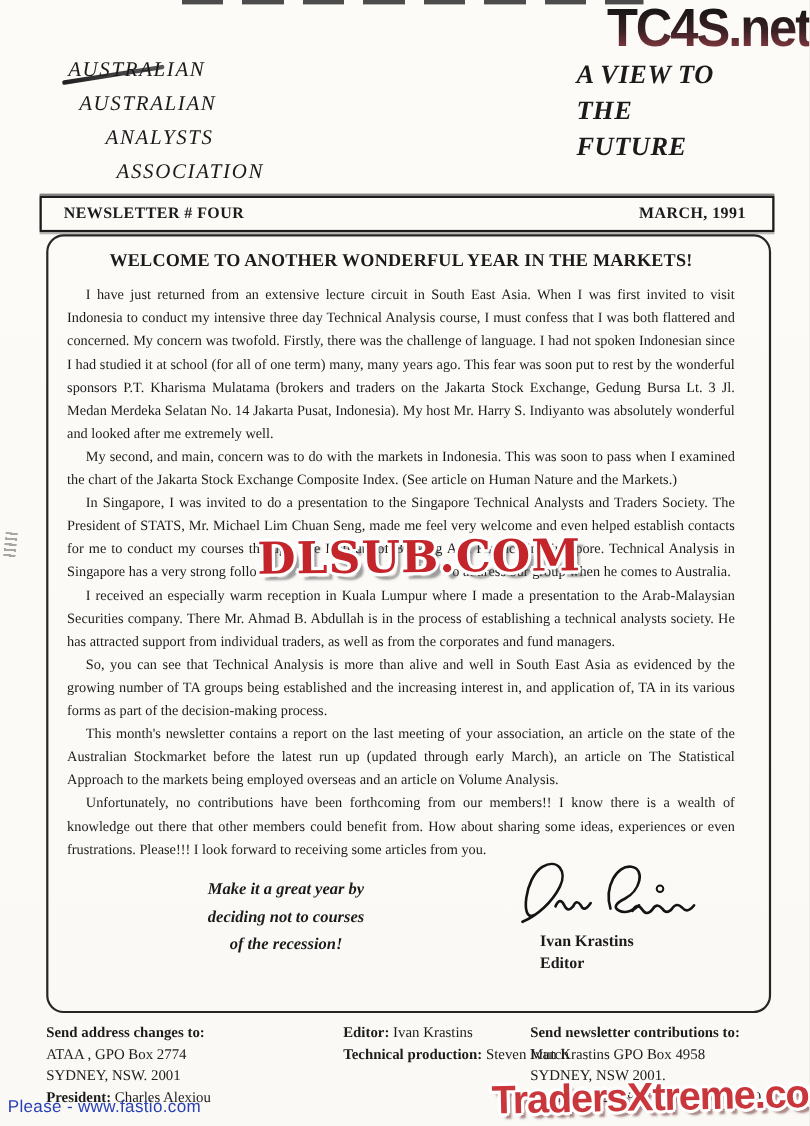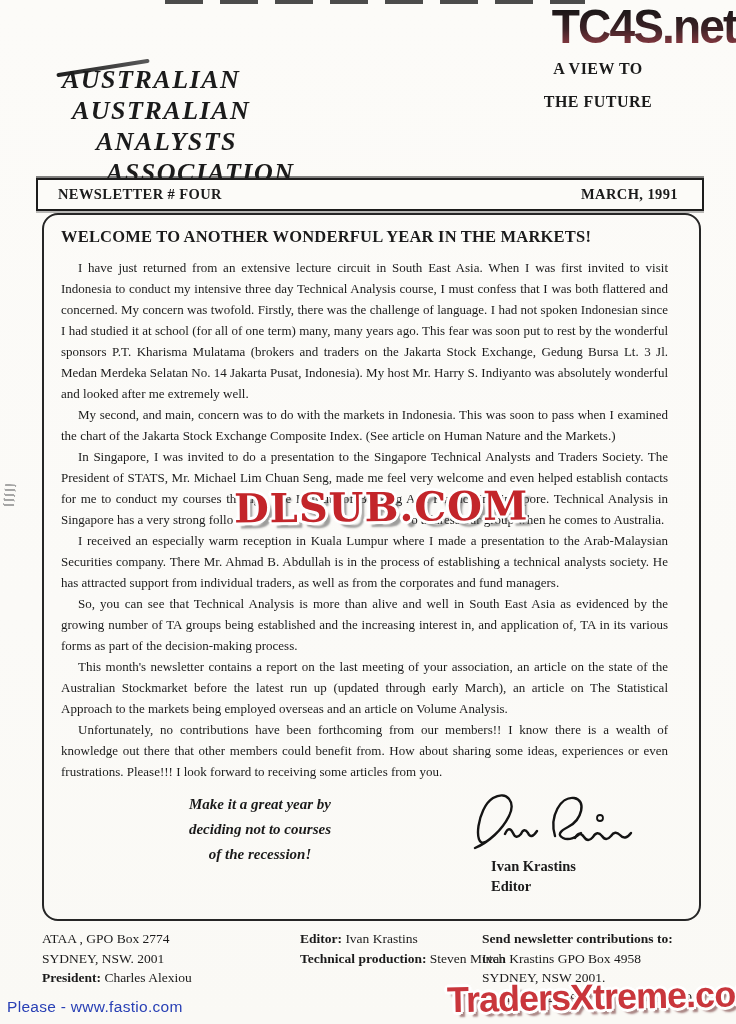--- a/index.html
+++ b/index.html
@@ -27,68 +27,68 @@
     position:absolute;left:4px;top:484px;width:11px;height:24px;
     background:repeating-linear-gradient(180deg,#8a8a8a 0 2px,transparent 2px 5px);
     transform:rotate(6deg);opacity:.75;
   }
   .artifact-smudge{
     position:absolute;left:150px;top:208px;width:480px;height:2px;
     background:repeating-linear-gradient(90deg,rgba(90,90,90,.4) 0 26px,transparent 26px 60px);
   }
 
   
-  .org-name{position:absolute;left:62px;top:64px;font-style:italic;font-weight:bold;
-    font-size:26px;letter-spacing:1.5px;line-height:31px;}
+  .org-name{position:absolute;left:62px;top:48px;font-style:italic;font-weight:normal;
+    font-size:19px;letter-spacing:1.5px;line-height:31px;}
   .org-name .l2{margin-left:10px;}
   .org-name .l3{margin-left:34px;}
   .org-name .l4{margin-left:44px;}
   .org-name span{display:block;}
 
   .wm-top{
     position:absolute;right:0px;top:-2px;
     font-family:"Liberation Sans", sans-serif;
     font-weight:bold;font-size:49px;letter-spacing:-2px;
     transform:scaleX(.94);transform-origin:right top;
     background:linear-gradient(180deg,#151515 15%,#3c2226 55%,#8a3a42 85%,#a0525a 100%);
     -webkit-background-clip:text;background-clip:text;color:transparent;
   }
   .tagline{
     position:absolute;left:524px;top:52px;width:148px;
-    font-weight:bold;font-size:16px;line-height:33px;
-    text-align:center;letter-spacing:.5px;
+    font-style:italic;font-weight:bold;font-size:24px;line-height:33px;
+    text-align:left;letter-spacing:.5px;
   }
   .tagline span{display:block;}
 
   
   .banner{
     position:absolute;left:36px;top:178px;width:668px;height:33px;
     border:2px solid #1c1c1c;box-sizing:border-box;
     box-shadow:0 -2px 0 rgba(30,30,30,.55), 0 2px 0 rgba(30,30,30,.3);
     display:flex;align-items:center;justify-content:space-between;
     padding:0 24px 0 20px;font-weight:bold;font-size:14.5px;letter-spacing:.4px;
     background:#fcfbf8;
   }
 
   
   .main-box{
     position:absolute;left:42px;top:213px;width:659px;height:708px;
     border:2px solid #262626;border-radius:16px;box-sizing:border-box;
     padding:8px 31px 0 17px;background:transparent;
   }
   .headline{
-    text-align:left;font-weight:bold;font-size:16.5px;letter-spacing:.2px;
+    text-align:center;font-weight:bold;font-size:16.5px;letter-spacing:.2px;
     margin:4px 0 10px 0;
   }
   .body-copy p{
     margin:0;font-size:13px;line-height:21px;text-align:justify;text-indent:17px;
   }
   .wm-gap{display:inline-block;width:178px;height:1px;}
 
-  .closing-row{display:flex;margin-top:10px;}
+  .closing-row{display:flex;align-items:center;}
   .motto{
     margin-left:74px;width:250px;text-align:center;
     font-style:italic;font-weight:bold;font-size:15px;line-height:25px;
   }
   .motto span{display:block;}
   .sign-col{margin-left:auto;margin-right:14px;width:185px;}
   .signature-svg{display:block;margin:0 0 6px 0;}
   .signoff-name{font-weight:bold;font-size:14.5px;line-height:20px;margin-left:22px;}
   .signoff-role{font-weight:bold;font-size:14.5px;line-height:20px;margin-left:22px;}
 
@@ -111,21 +111,21 @@
     text-shadow:
       -2px -2px 0 #fff, 2px -2px 0 #fff, -2px 2px 0 #fff, 2px 2px 0 #fff,
       0 -3px 0 #fff, 0 3px 0 #fff, -3px 0 0 #fff, 3px 0 0 #fff,
       4px 5px 2px rgba(110,50,50,.6);
   }
 
   
   .footer-col{position:absolute;top:929px;font-size:13.5px;line-height:19.5px;}
   .footer-col .b{font-weight:bold;}
   .fc1{left:42px;width:230px;}
-  .fc2{left:300px;width:220px;}
+  .fc2{left:312px;width:220px;}
   .fc3{left:482px;width:226px;}
   .footer-col div{white-space:nowrap;}
 
   .scan-credit{
     position:absolute;left:7px;top:998px;
     font-family:"Liberation Sans", sans-serif;
     font-size:15.5px;color:#2940b5;letter-spacing:.3px;
   }
 </style>
 </head>
@@ -188,20 +188,21 @@
         <div class="signoff-name">Ivan Krastins</div>
         <div class="signoff-role">Editor</div>
       </div>
     </div>
   </div>
 
   <div class="wm-center">DLSUB.COM</div>
   <div class="wm-bottom">TradersXtreme.com</div>
 
   <div class="footer-col fc1">
+    <div class="b">Send address changes to:</div>
     <div>ATAA , GPO Box 2774</div>
     <div>SYDNEY, NSW. 2001</div>
     <div><span class="b">President:</span><span> Charles Alexiou</span></div>
   </div>
 
   <div class="footer-col fc2">
     <div><span class="b">Editor:</span><span> Ivan Krastins</span></div>
     <div><span class="b">Technical production:</span><span> Steven Mutch</span></div>
   </div>
 

